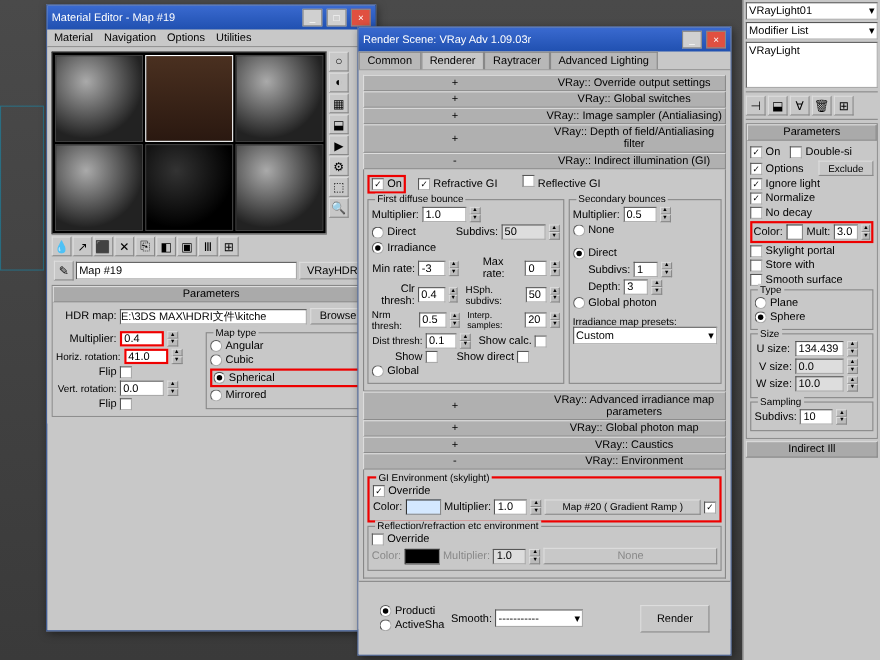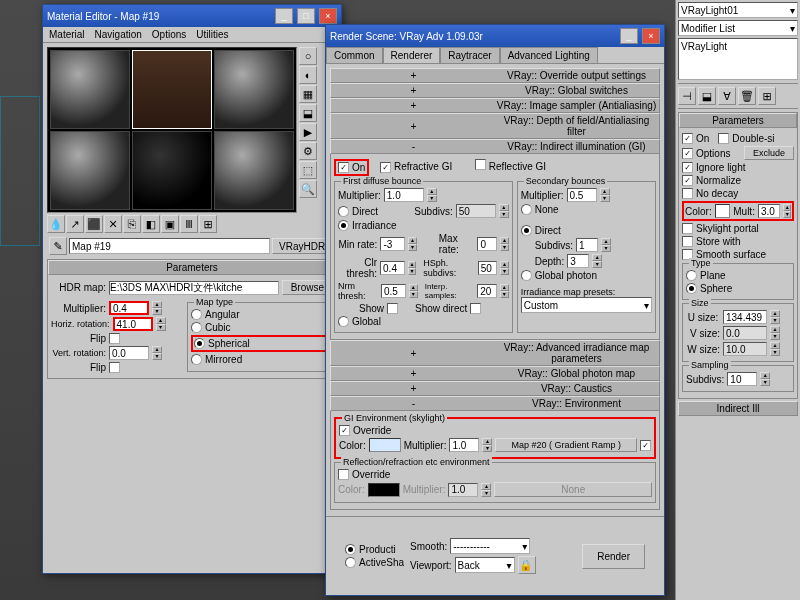--- a/index.html
+++ b/index.html
@@ -283,20 +283,30 @@
                 <div>▾</div>
               </div>
               <span style="margin-left:4px;font-size:8px">Interp. samples:</span>
               <div class="num" style="width:22px">20</div>
               <div class="spin">
                 <div>▴</div>
                 <div>▾</div>
               </div>
             </div>
      <div class="row">
+              <span style="width:46px;text-align:right;font-size:9px">Dist thresh:</span>
+              <div class="num" style="width:28px">0.1</div>
+              <div class="spin">
+                <div>▴</div>
+                <div>▾</div>
+              </div>
+              <span style="margin-left:4px">Show calc.</span>
+              <div class="chk"></div>
+            </div>
+     <div class="row">
               <span style="width:46px;text-align:right">Show</span>
               <div class="chk"></div>
               <span style="margin-left:14px">Show direct</span>
               <div class="chk"></div>
             </div>
      <div class="row">
               <div class="rad"></div>
               <span>Global</span>
             </div>
     </div>
@@ -409,25 +419,20 @@
         </div>
    <div class="row">
           <div class="rad"></div>
           <span>ActiveSha</span>
         </div>
   </div>
   <div>
    <div class="row">
           <span>Smooth:</span>
           <div class="dd" style="width:80px">-----------</div>
-        </div>
-   <div class="row">
-          <span>Viewport:</span>
-          <div class="dd" style="width:60px">Back</div>
-          <div class="tb">🔒</div>
         </div>
   </div>
   <button class="btn" style="margin-left:auto;padding:6px 14px">Render</button>
  </div>
 </div>
 
 <div class="panel3">
  <div class="dd">VRayLight01</div>
  <div class="dd" style="margin-top:2px">Modifier List</div>
  <div class="list"><span>VRayLight</span></div>

